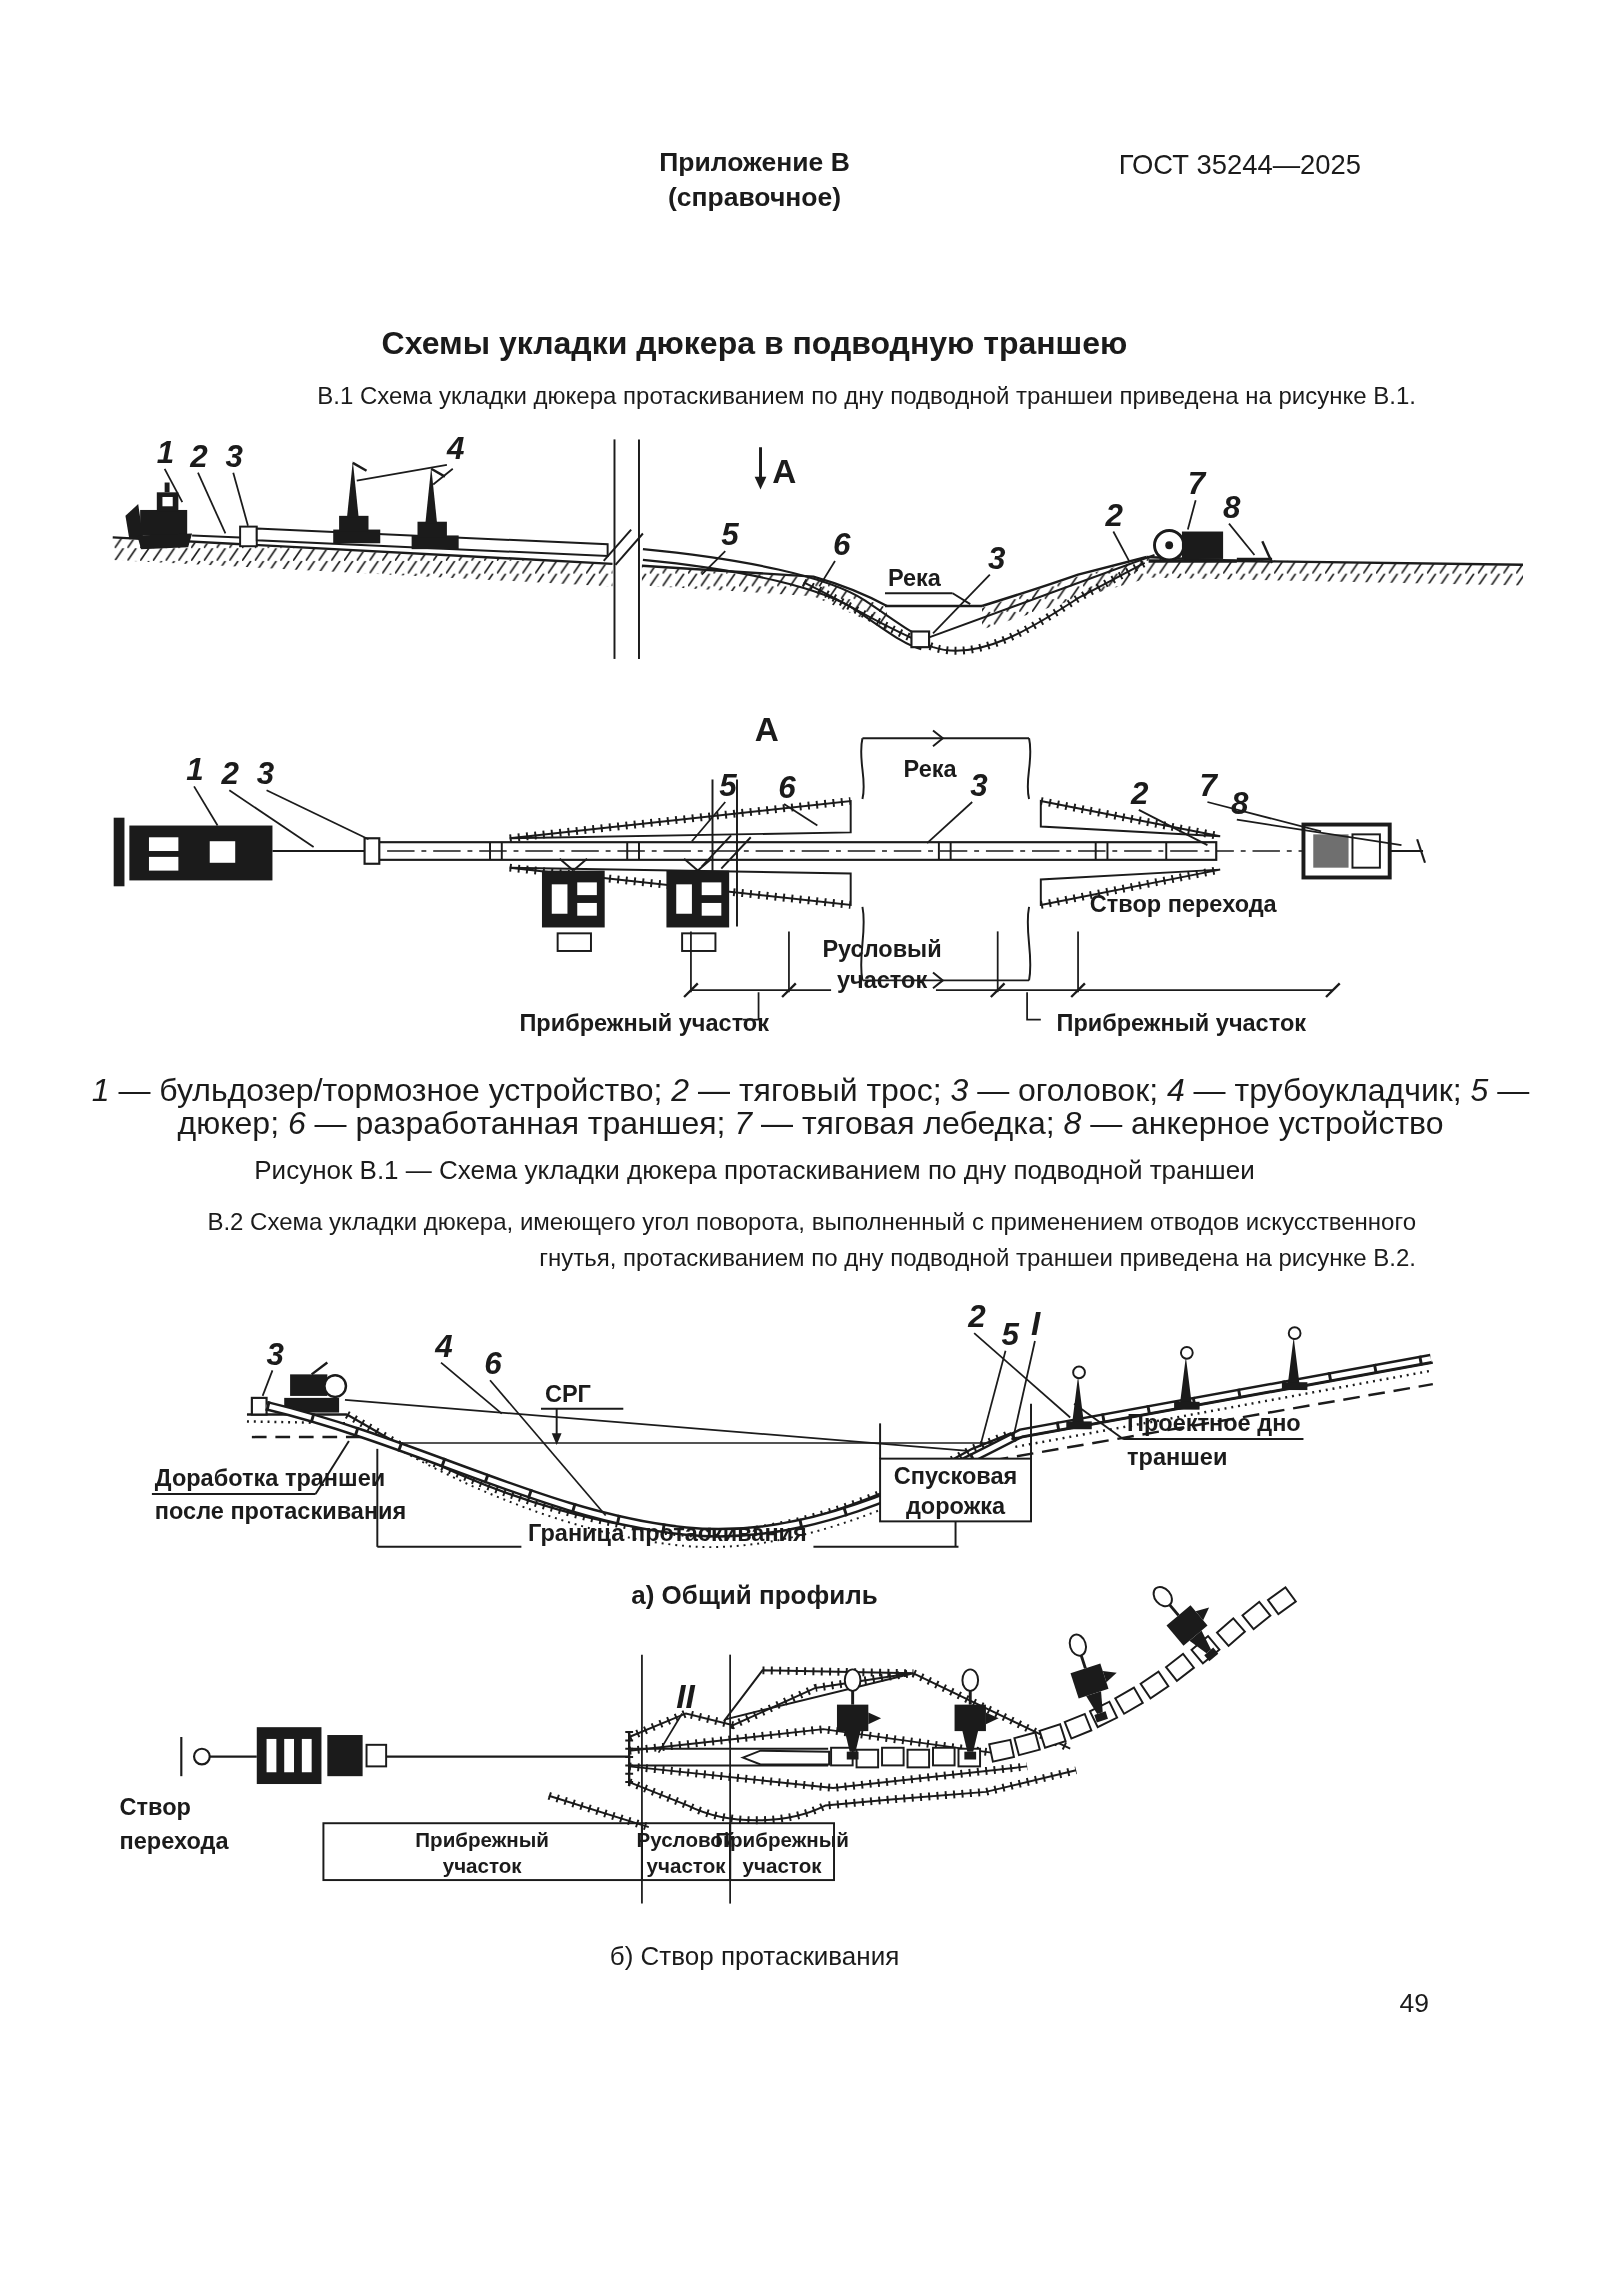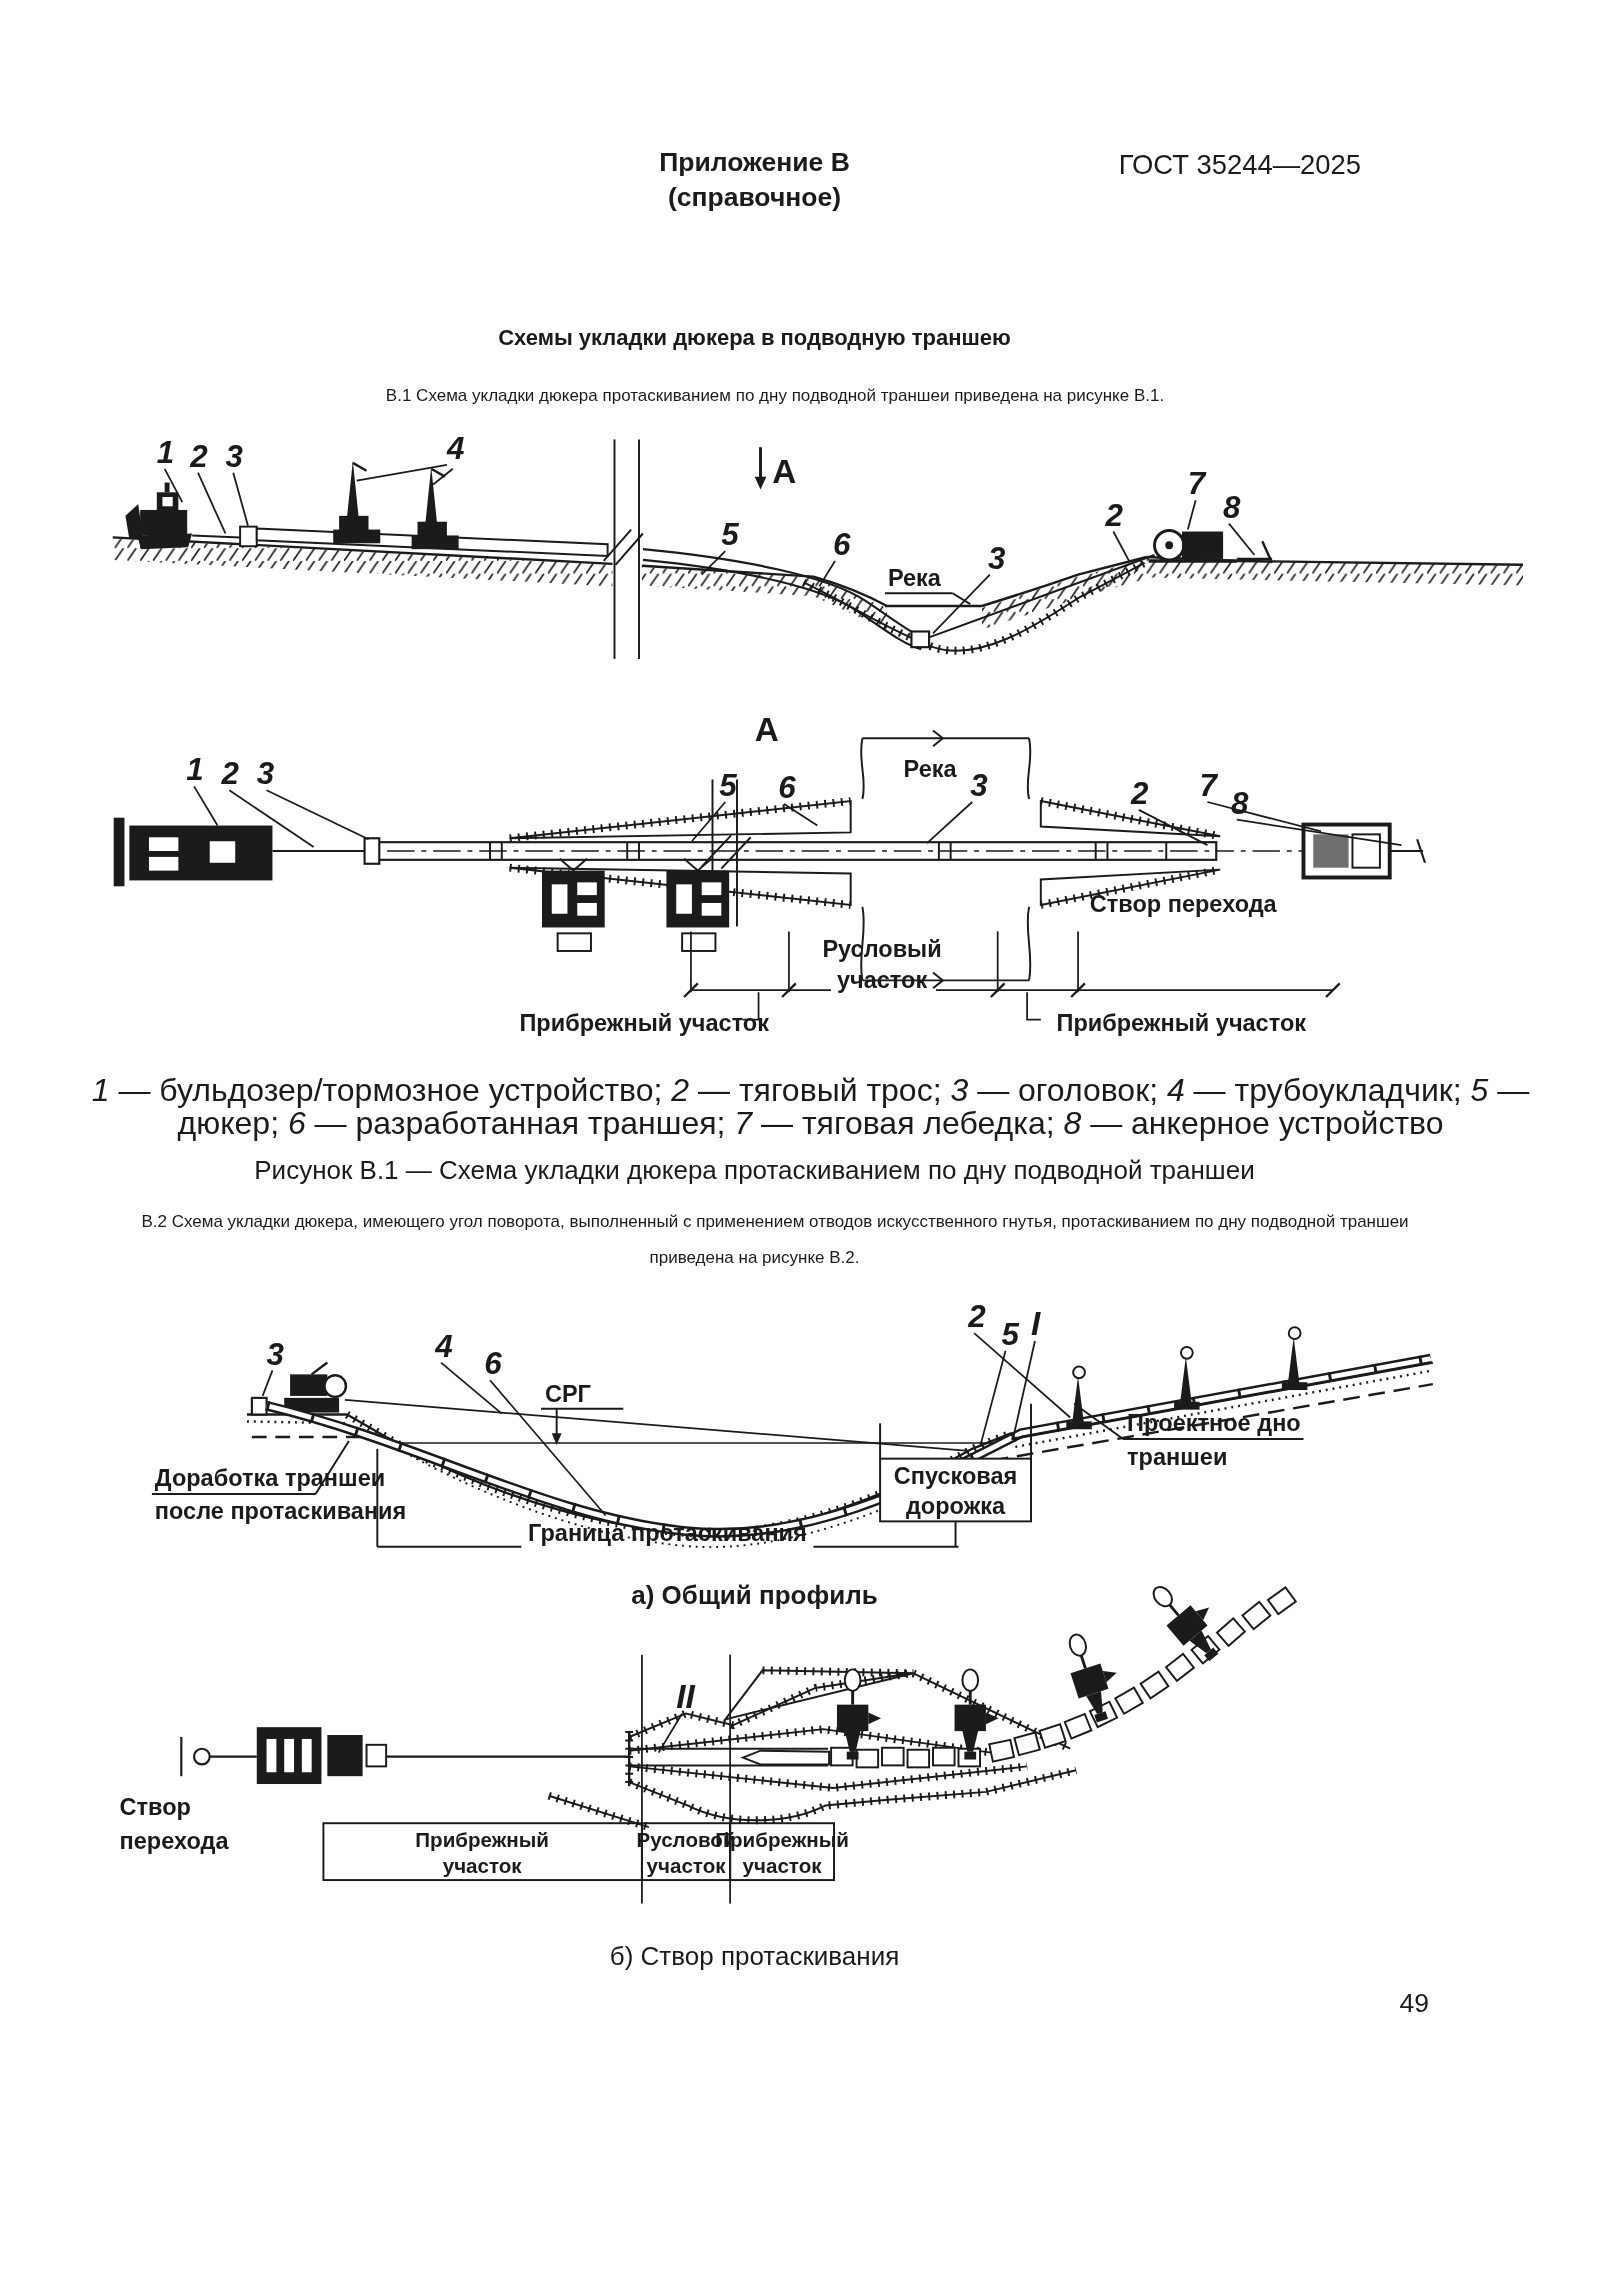--- a/index.html
+++ b/index.html
@@ -2,22 +2,22 @@
 <html><head>
 <meta charset="utf-8">
 <style>
   html,body{margin:0;padding:0;background:#e8e8e8;}
   .page{position:relative;width:1621px;height:2293px;background:#ffffff;
         font-family:"Liberation Sans",sans-serif;color:#1b1b1b;margin:0 auto;overflow:hidden;}
   .abs{position:absolute;}
   .center-block{left:93px;width:1323px;text-align:center;}
   .hdr{font-weight:normal;font-size:27.4px;}
   .app-label{top:147px;font-weight:bold;font-size:26.5px;line-height:35px;}
-  .doc-title{top:235px;font-weight:bold;font-size:22px;}
-  .para{font-size:17px;line-height:36px;text-align:center;}
+  .doc-title{top:235px;font-weight:bold;font-size:32px;}
+  .para{font-size:24px;line-height:36px;text-align:right;}
   .indent{text-indent:41px;}
   .legend{top:1074px;font-size:32px;line-height:33px;}
   .legend i{font-style:italic;}
   .caption{font-size:26px;}
   .pagenum{font-size:26.5px;}
   svg{position:absolute;overflow:visible;}
   svg text{font-family:"Liberation Sans",sans-serif;fill:#1b1b1b;}
   .dnum{font-size:32px;font-style:italic;font-weight:bold;}
   .dlab{font-size:24px;font-weight:bold;}
   .dlab-s{font-size:21px;font-weight:bold;}

